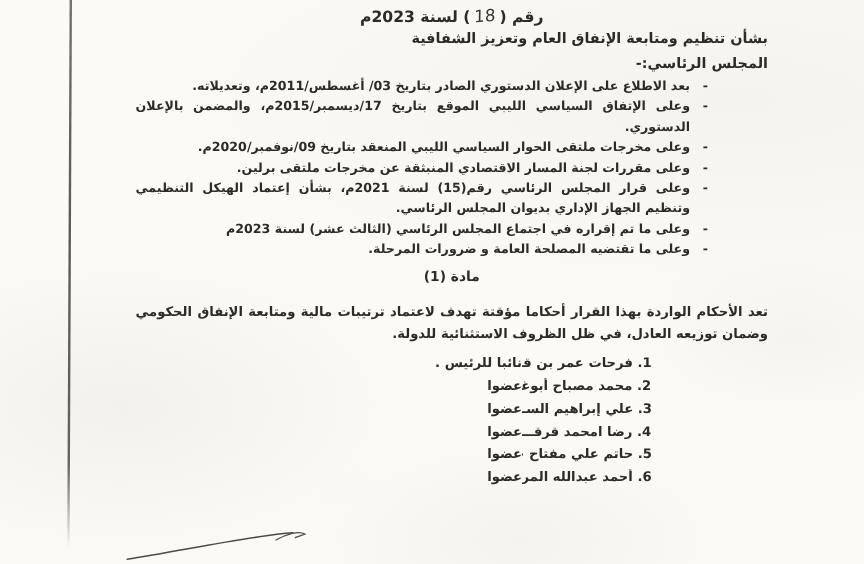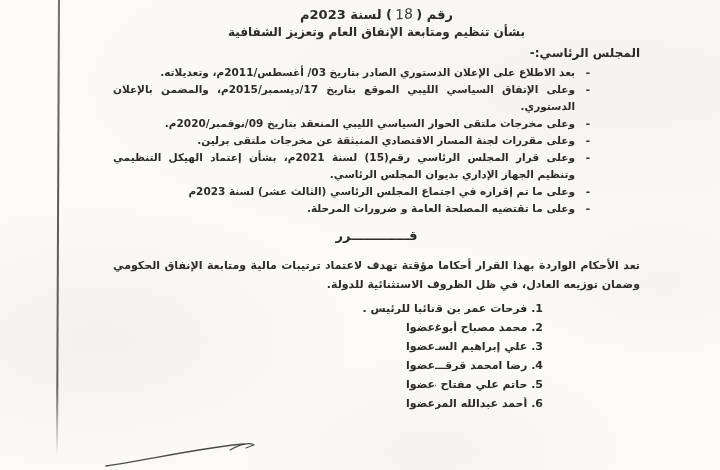--- a/index.html
+++ b/index.html
@@ -60,21 +60,20 @@
     display: inline-block;
     font-weight: 400;
     font-size: 14px;
     transform: rotate(-5deg) skewX(-6deg);
     unicode-bidi: isolate;
     color: #3a3833;
     padding: 0 3px;
   }
   .title-line2 {
     margin-top: 3px;
-    text-align: center;
     font-size: 12px;
     font-weight: bold;
   }
 
   .council-heading {
     margin-top: 7px;
     font-size: 12px;
     font-weight: bold;
     text-align: right;
   }
@@ -179,22 +178,22 @@
     <li>
       <span class="dash">-</span>
       <span class="ptext">وعلى ما تم إقراره في اجتماع المجلس الرئاسي (الثالث عشر) لسنة 2023م</span>
     </li>
     <li>
       <span class="dash">-</span>
       <span class="ptext">وعلى ما تقتضيه المصلحة العامة و ضرورات المرحلة.</span>
     </li>
   </ul>
 
-  <div class="qarrar">قـــــــــــــرر</div>
-
+
+  <div class="article-title">مادة (1)</div>
   <div class="article-body">تعد الأحكام الواردة بهذا القرار أحكاما مؤقتة تهدف لاعتماد ترتيبات مالية ومتابعة الإنفاق الحكومي وضمان توزيعه العادل، في ظل الظروف الاستثنائية للدولة.</div>
 
 
   <div class="members">
     <div class="member-row">
       <span class="member-name"><span>1.</span> <span>فرحات عمر بن قـــــدارة</span></span>
       <span class="member-role">نائبا للرئيس .</span>
     </div>
     <div class="member-row">
       <span class="member-name"><span>2.</span> <span>محمد مصباح أبوغمجـــة</span></span>

